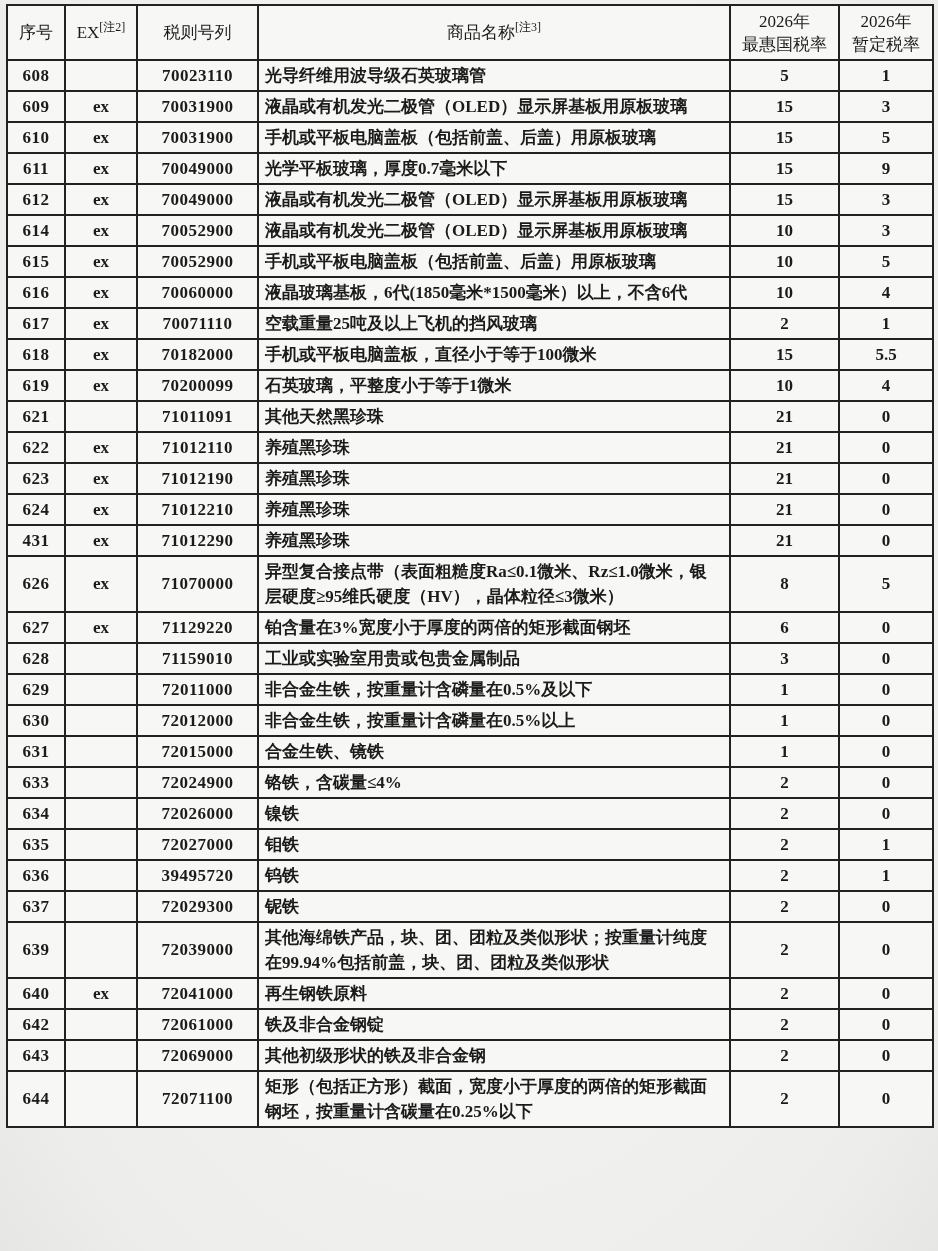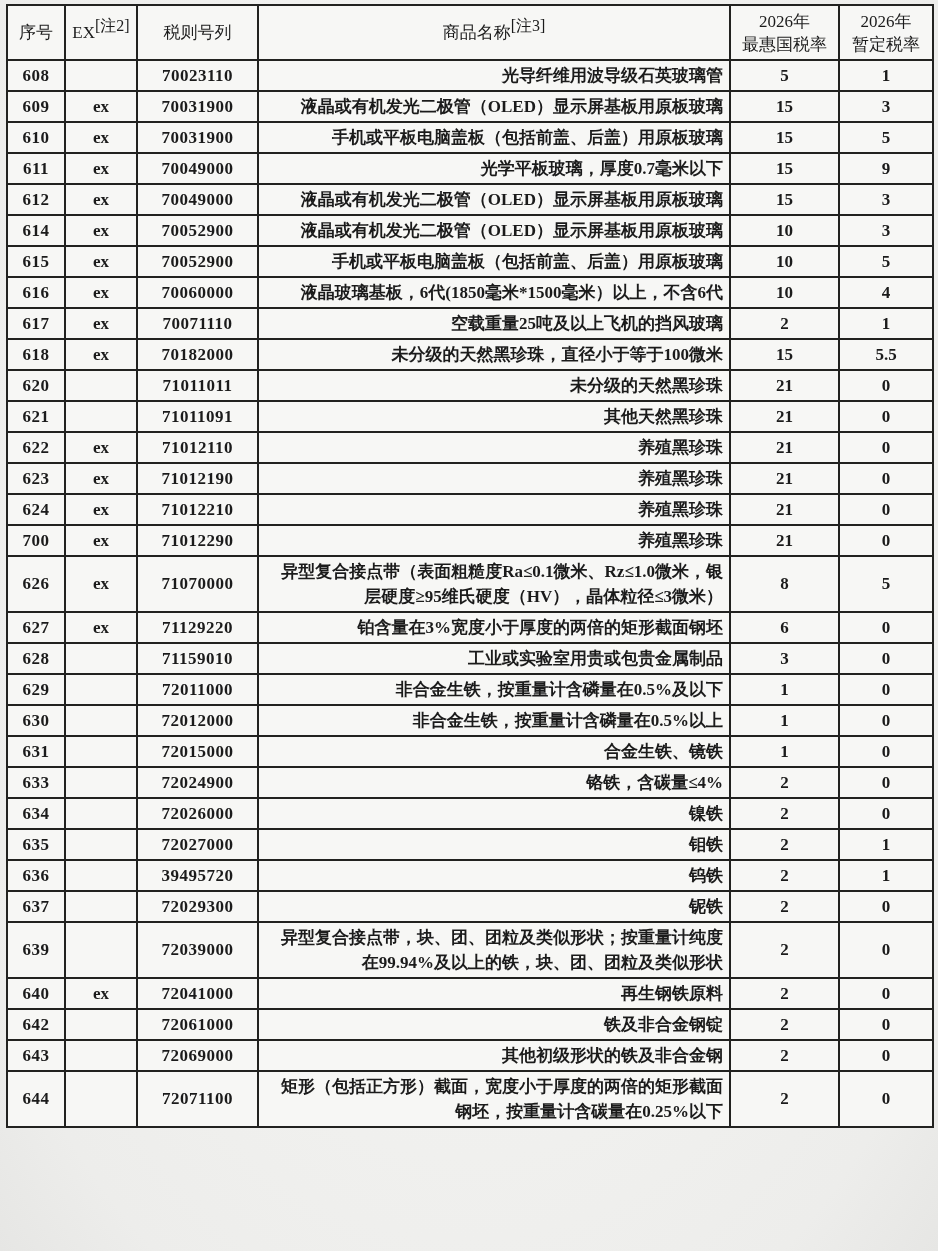--- a/index.html
+++ b/index.html
@@ -40,26 +40,26 @@
     vertical-align: middle;
     padding: 1px 3px;
     overflow: hidden;
   }
   thead th {
     height: 51px;
     font-weight: normal;
     line-height: 23px;
   }
   th sup {
-    font-size: 16px;
+    font-size: 12px;
     line-height: 0;
   }
   tbody tr { height: 29px; font-weight: bold; }
   td.col-name {
-    text-align: right;
+    text-align: left;
     padding: 2px 6px;
     line-height: 25px;
   }
   td.col-no, td.col-code { letter-spacing: 0.5px; }
 </style>
 </head>
 <body>
 
 <table class="tariff">
   <colgroup>
@@ -150,31 +150,31 @@
         <td class="col-ex">ex</td>
         <td class="col-code">70071110</td>
         <td class="col-name">空载重量25吨及以上飞机的挡风玻璃</td>
         <td class="col-mfn">2</td>
         <td class="col-temp">1</td>
       </tr>
       <tr>
         <td class="col-no">618</td>
         <td class="col-ex">ex</td>
         <td class="col-code">70182000</td>
-        <td class="col-name">未分级的天然黑珍珠，直径小于等于100微米</td>
+        <td class="col-name">手机或平板电脑盖板，直径小于等于100微米</td>
         <td class="col-mfn">15</td>
         <td class="col-temp">5.5</td>
       </tr>
       <tr>
-        <td class="col-no">620</td>
-        <td class="col-ex"></td>
-        <td class="col-code">71011011</td>
-        <td class="col-name">未分级的天然黑珍珠</td>
-        <td class="col-mfn">21</td>
-        <td class="col-temp">0</td>
+        <td class="col-no">619</td>
+        <td class="col-ex">ex</td>
+        <td class="col-code">70200099</td>
+        <td class="col-name">石英玻璃，平整度小于等于1微米</td>
+        <td class="col-mfn">10</td>
+        <td class="col-temp">4</td>
       </tr>
       <tr>
         <td class="col-no">621</td>
         <td class="col-ex"></td>
         <td class="col-code">71011091</td>
         <td class="col-name">其他天然黑珍珠</td>
         <td class="col-mfn">21</td>
         <td class="col-temp">0</td>
       </tr>
       <tr>
@@ -195,21 +195,21 @@
       </tr>
       <tr>
         <td class="col-no">624</td>
         <td class="col-ex">ex</td>
         <td class="col-code">71012210</td>
         <td class="col-name">养殖黑珍珠</td>
         <td class="col-mfn">21</td>
         <td class="col-temp">0</td>
       </tr>
       <tr>
-        <td class="col-no">700</td>
+        <td class="col-no">431</td>
         <td class="col-ex">ex</td>
         <td class="col-code">71012290</td>
         <td class="col-name">养殖黑珍珠</td>
         <td class="col-mfn">21</td>
         <td class="col-temp">0</td>
       </tr>
       <tr>
         <td class="col-no">626</td>
         <td class="col-ex">ex</td>
         <td class="col-code">71070000</td>
@@ -294,21 +294,21 @@
         <td class="col-ex"></td>
         <td class="col-code">72029300</td>
         <td class="col-name">铌铁</td>
         <td class="col-mfn">2</td>
         <td class="col-temp">0</td>
       </tr>
       <tr>
         <td class="col-no">639</td>
         <td class="col-ex"></td>
         <td class="col-code">72039000</td>
-        <td class="col-name">异型复合接点带，块、团、团粒及类似形状；按重量计纯度在99.94%及以上的铁，块、团、团粒及类似形状</td>
+        <td class="col-name">其他海绵铁产品，块、团、团粒及类似形状；按重量计纯度在99.94%包括前盖，块、团、团粒及类似形状</td>
         <td class="col-mfn">2</td>
         <td class="col-temp">0</td>
       </tr>
       <tr>
         <td class="col-no">640</td>
         <td class="col-ex">ex</td>
         <td class="col-code">72041000</td>
         <td class="col-name">再生钢铁原料</td>
         <td class="col-mfn">2</td>
         <td class="col-temp">0</td>

